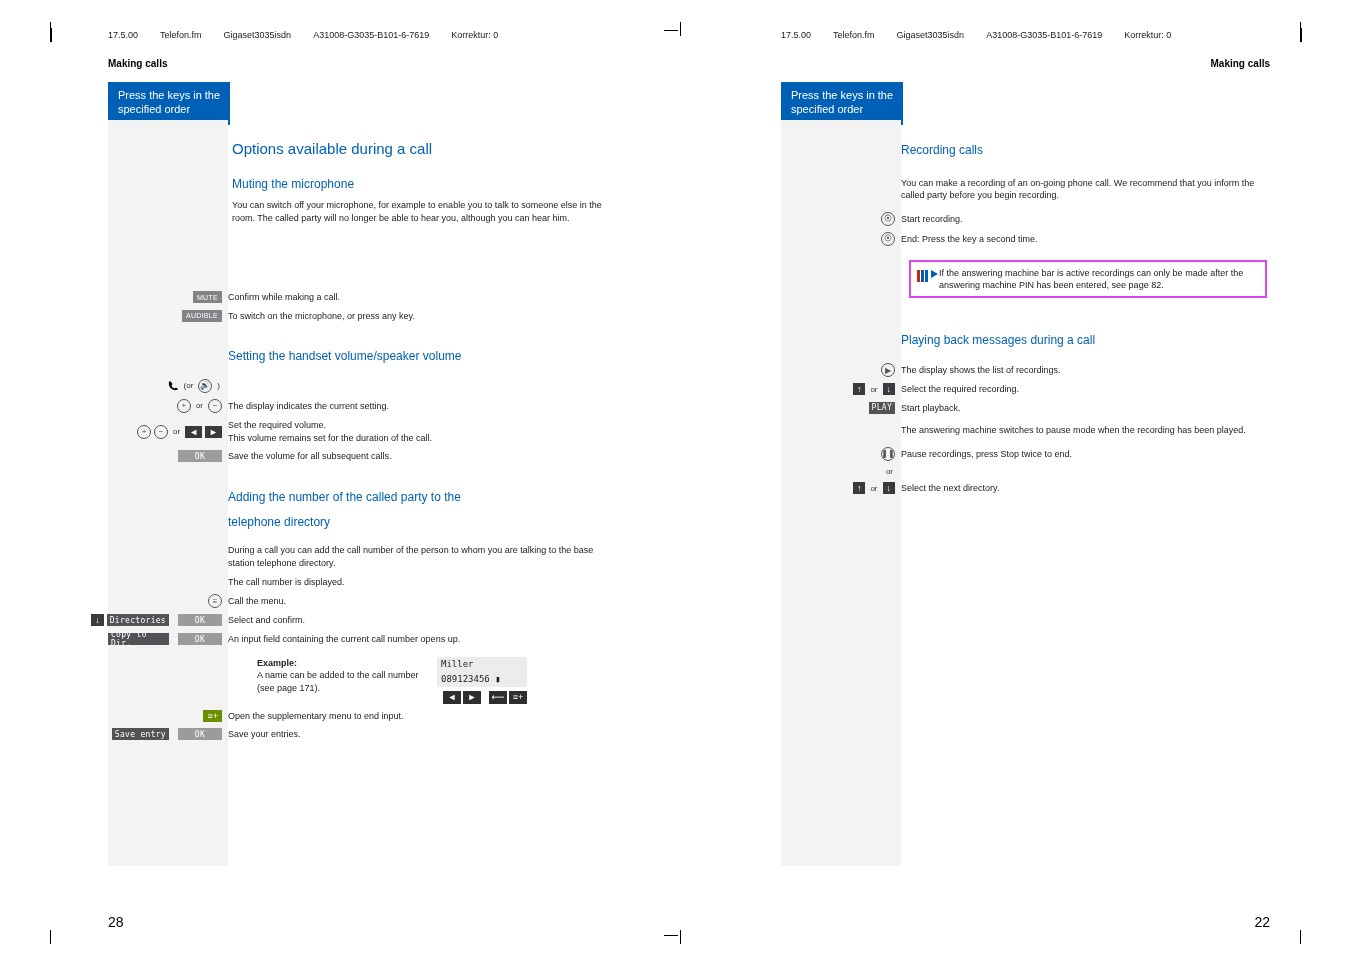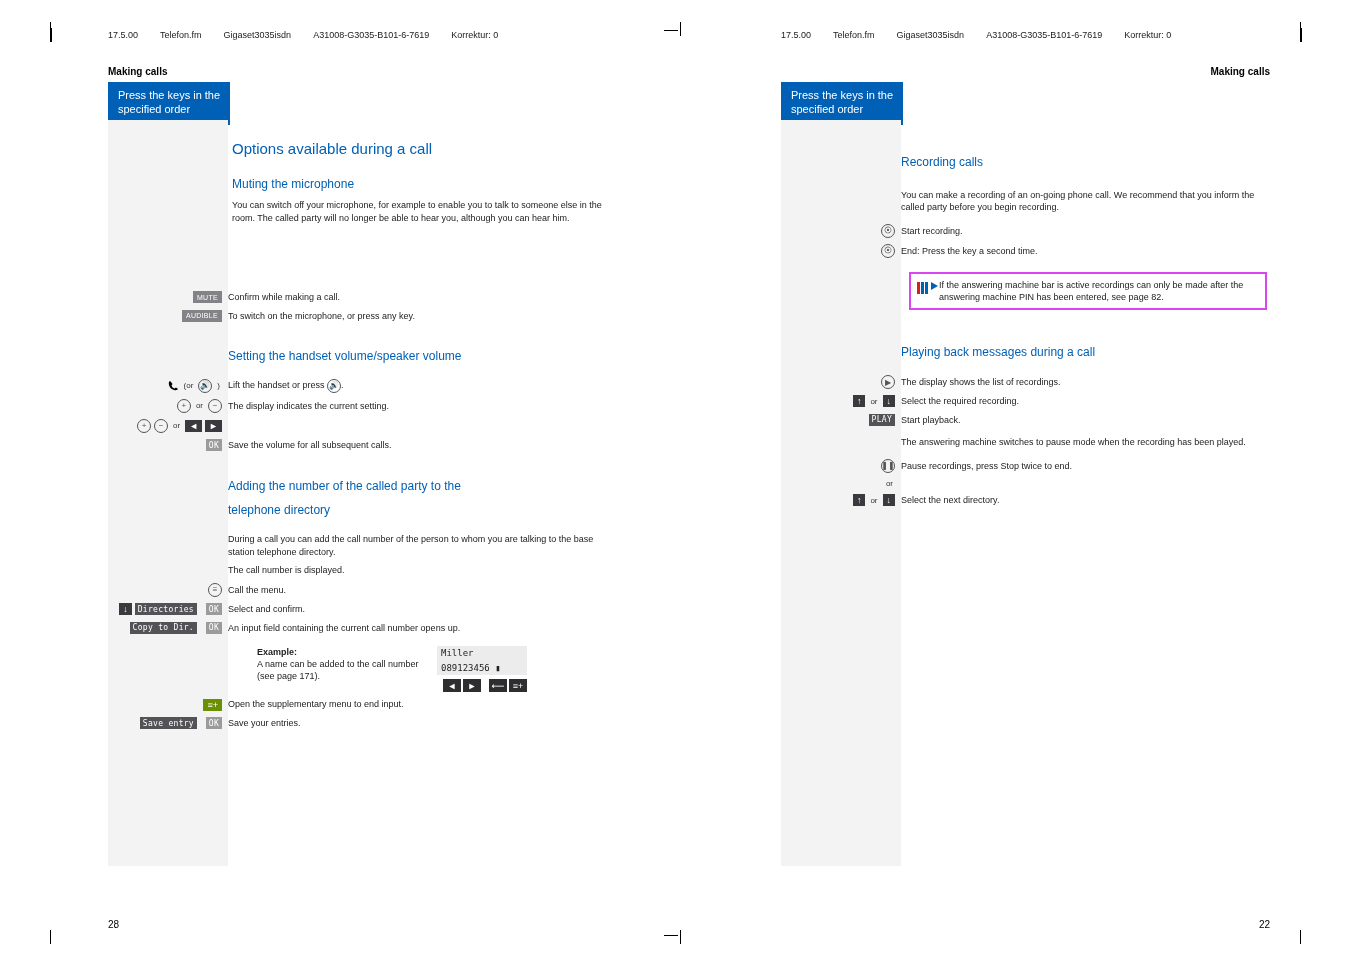--- a/index.html
+++ b/index.html
@@ -5,46 +5,46 @@
   * { margin: 0; padding: 0; box-sizing: border-box; }
   body { font-family: Arial, Helvetica, sans-serif; font-size: 10px; color: #000; background: #fff; width: 1350px; height: 954px; position: relative; }
   .spread { display: flex; width: 100%; height: 100%; }
   .page { width: 50%; padding: 0 58px 0 58px; position: relative; }
   .header { position: absolute; top: 30px; font-size: 9px; color: #1A1A1A; display: flex; gap: 22px; align-items: center; white-space: nowrap; }
   .page.left .header { left: 108px; }
   .page.right .header { left: 106px; }
   .header-mark { position: absolute; top: 28px; width: 2px; height: 14px; background: #000; }
   .page.left .header-mark { left: 50px; }
   .page.right .header-mark { right: 48px; }
-  .section-title { position: absolute; top: 66px; font-size: 10px; font-weight: bold; }
+  .section-title { position: absolute; top: 58px; font-size: 10px; font-weight: bold; }
   .page.left .section-title { left: 108px; }
   .page.right .section-title { right: 80px; }
   .blue-header-box { position: absolute; top: 82px; background: #0060b5; color: #fff; padding: 6px 10px 8px 10px; font-size: 11px; line-height: 1.3; }
   .page.left .blue-header-box { left: 108px; }
   .page.right .blue-header-box { left: 106px; }
   .content-col { position: absolute; top: 120px; }
   .page.left .content-col.main { left: 232px; width: 370px; }
   .side-gap-shade { position: absolute; top: 120px; background: #f3f3f3; width: 120px; }
   .page.left .side-gap-shade { left: 108px; height: 746px; }
   .page.right .side-gap-shade { left: 106px; height: 746px; }
   .h1-blue { color: #0060b5; font-size: 15px; font-weight: normal; margin: 20px 0 8px 0; }
   .h2-blue { color: #0060b5; font-size: 12px; font-weight: normal; margin: 20px 0 8px 0; }
   .body-text { font-size: 9px; color: #222; line-height: 1.4; margin: 4px 0; }
   .row { display: flex; align-items: center; margin: 6px 0; }
   .side-cell { width: 120px; display: flex; justify-content: flex-end; align-items: center; padding-right: 6px; gap: 3px; }
   .main-cell { flex: 1; font-size: 9px; color: #222; line-height: 1.4; }
   .pill { display: inline-flex; align-items: center; justify-content: center; background: #838387; color: #fff; font-size: 7px; height: 12px; padding: 0 4px; letter-spacing: 0.3px; }
-  .pill.ok { background: #9b9b9c; font-family: monospace; font-size: 8px; height: 12px; padding: 0 3px; }
+  .pill.ok { background: #9b9b9c; font-family: monospace; font-size: 8px; height: 12px; padding: 0 17px; }
   .pill.dark { background: #535357; font-family: monospace; font-size: 8px; height: 12px; padding: 0 3px; }
   .chip { display:inline-block; background:#3a3a3e; color:#fff; font-size:9px; padding:1px 4px; }
   .icon-circ { width: 14px; height: 14px; border: 1px solid #555; border-radius: 50%; display: inline-flex; align-items: center; justify-content: center; font-size: 8px; color: #555; }
   .icon-handset { width: 12px; height: 12px; display:inline-block; }
   .icon-handset svg { width:100%; height:100%; }
   .or-text { font-size: 8px; color: #333; margin: 0 2px; }
-  .footer-num { position: absolute; bottom: 24px; font-size: 10px; }
+  .footer-num { position: absolute; bottom: 24px; font-size: 14px; }
   .page.left .footer-num { left: 108px; }
   .page.right .footer-num { right: 80px; }
   .example-box { margin-top: 6px; display:flex;margin-left:29px; }
   .example-left { width: 180px; font-size:9px; line-height:1.35; }
   .example-right { width: 90px; }
   .mono-field { background:#ececec; font-family: monospace; font-size:9px; padding:1px 4px; display:block; }
   .soft-row { display:flex; gap:2px; margin-top:4px; justify-content:flex-end; }
   .soft-btn { width:18px; height:13px; background:#2e2e31; color:#fff; display:flex; align-items:center; justify-content:center; font-size:9px; }
   .note-box { border:2px solid #d946ef; padding:5px 6px 5px 28px; font-size:9px; line-height:1.35; margin:8px 8px; position:relative; }
   .note-bars { position:absolute; left:6px; top:8px; display:flex; gap:1px; }
@@ -114,37 +114,40 @@
 
       <div class="row">
         <div class="side-cell">
           <span class="icon-handset"><svg viewBox="0 0 24 24">
                 <path d="M6 2C4 3 3 6 4 10c1 5 5 9 10 10 4 1 7 0 8-2l-4-3-3 2c-3-1-5-3-6-6l2-3-3-4z" fill="#000"></path>
               </svg></span>
           <span class="or-text">(or</span>
           <span class="icon-circ">🔊</span>
             <span class="or-text">)</span>
         </div>
-        <div class="main-cell"><span>Lift the handset or press</span> <span class="icon-circ" style="vertical-align:middle">🔊</span>.</div>
       </div>
       <div class="row">
         <div class="side-cell">
             <span class="icon-circ">+</span>
             <span class="or-text">or</span>
             <span class="icon-circ">−</span>
           </div>
         <div class="main-cell">The display indicates the current setting.</div>
       </div>
       <div class="row">
         <div class="side-cell">
             <span class="icon-circ">+</span>
             <span class="icon-circ">−</span>
             <span class="or-text">or</span>
             <span class="chip">◄</span>
             <span class="chip">►</span>
+          </div>
+        <div class="main-cell">
+            <div>Set the required volume.</div>
+            <div>This volume remains set for the duration of the call.</div>
           </div>
       </div>
       <div class="row">
         <div class="side-cell">
             <span class="pill ok">OK</span>
           </div>
         <div class="main-cell">Save the volume for all subsequent calls.</div>
       </div>
 
       <div class="row">
@@ -226,21 +229,21 @@
     <div class="blue-header-box">
       <div>Press the keys in the</div>
       <div>specified order</div>
     </div>
     <div class="side-gap-shade"></div>
 
     <div style="position:absolute; left:106px; top:128px; width:494px;">
       <div class="row">
           <div class="side-cell"></div>
           <div class="main-cell">
-        <h2 class="h2-blue" style="margin-top:20px">Recording calls</h2>
+        <h2 class="h2-blue" style="margin-top:8px">Recording calls</h2>
       </div>
         </div>
       <div class="row">
           <div class="side-cell"></div>
           <div class="main-cell body-text">You can make a recording of an on-going phone call. We recommend that you inform the called party before you begin recording.</div>
         </div>
       <div class="row">
         <div class="side-cell">
             <span class="icon-circ">⦿</span>
           </div>

